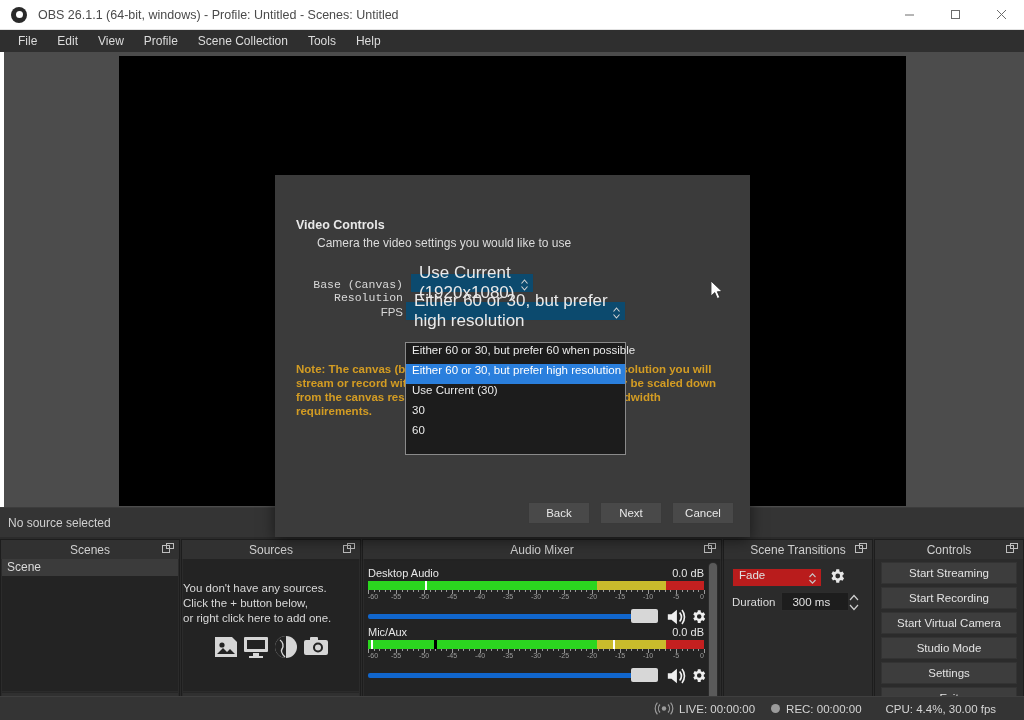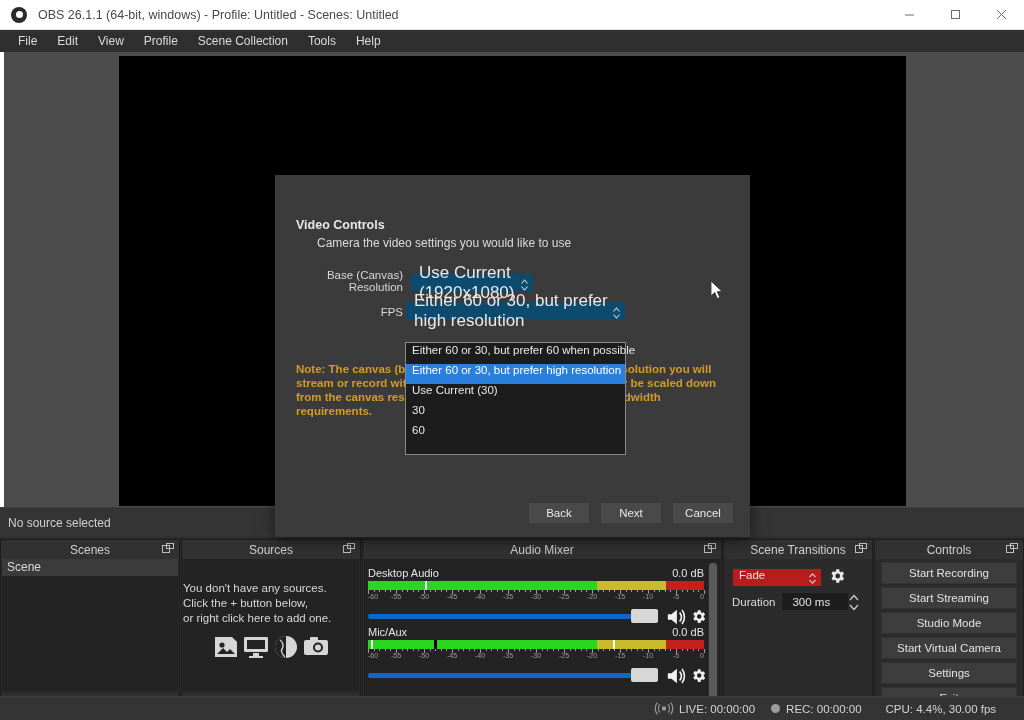--- a/index.html
+++ b/index.html
@@ -666,24 +666,24 @@
     <div class="dock-title">
       <span>Controls</span>
       <span class="undock">
         <svg width="12" height="12" viewBox="0 0 12 12">
             <rect x="0.5" y="2.5" width="7" height="7" fill="none" stroke="#bdbdbd"></rect>
             <rect x="4.5" y="0.5" width="7" height="5" fill="none" stroke="#bdbdbd"></rect>
           </svg>
       </span>
     </div>
     <div class="dock-body">
+      <div class="ctl-btn">Start Streaming</div>
       <div class="ctl-btn">Start Recording</div>
-      <div class="ctl-btn">Start Streaming</div>
+      <div class="ctl-btn">Start Virtual Camera</div>
       <div class="ctl-btn">Studio Mode</div>
-      <div class="ctl-btn">Start Virtual Camera</div>
       <div class="ctl-btn">Settings</div>
       <div class="ctl-btn">Exit</div>
     </div>
   </div>
 
   <div class="statusbar">
     <div class="sb-pad"></div>
     <div class="sb-item">
       <span class="live-ico">
         <svg width="20" height="13" viewBox="0 0 20 13">
@@ -700,21 +700,21 @@
     </div>
     <div class="sb-item cpu">CPU: 4.4%, 30.00 fps</div>
   </div>
 
   <div class="dlg">
     <div class="dlg-body">
 
       <div class="sec-title">Video Controls</div>
       <div class="sec-sub">Camera the video settings you would like to use</div>
 
-      <div class="f-label" style="left:0px; top:64px; width:128px;">Base (Canvas) Resolution</div>
+      <div class="f-label" style="left:0px; top:73px; width:128px;font-family:Liberation Mono, monospace;">Base (Canvas) Resolution</div>
       <div class="combo" style="left:135px; top:68px; width:124px;">
         <span>Use Current (1920x1080)</span>
         <span class="carr">
           <svg width="9" height="14" viewBox="0 0 9 14">
               <polyline points="1.5,5.5 4.5,2 7.5,5.5" fill="none" stroke="#d4d4d4" stroke-width="1.1"></polyline>
               <polyline points="1.5,8.5 4.5,12 7.5,8.5" fill="none" stroke="#d4d4d4" stroke-width="1.1"></polyline>
             </svg>
         </span>
       </div>
 

